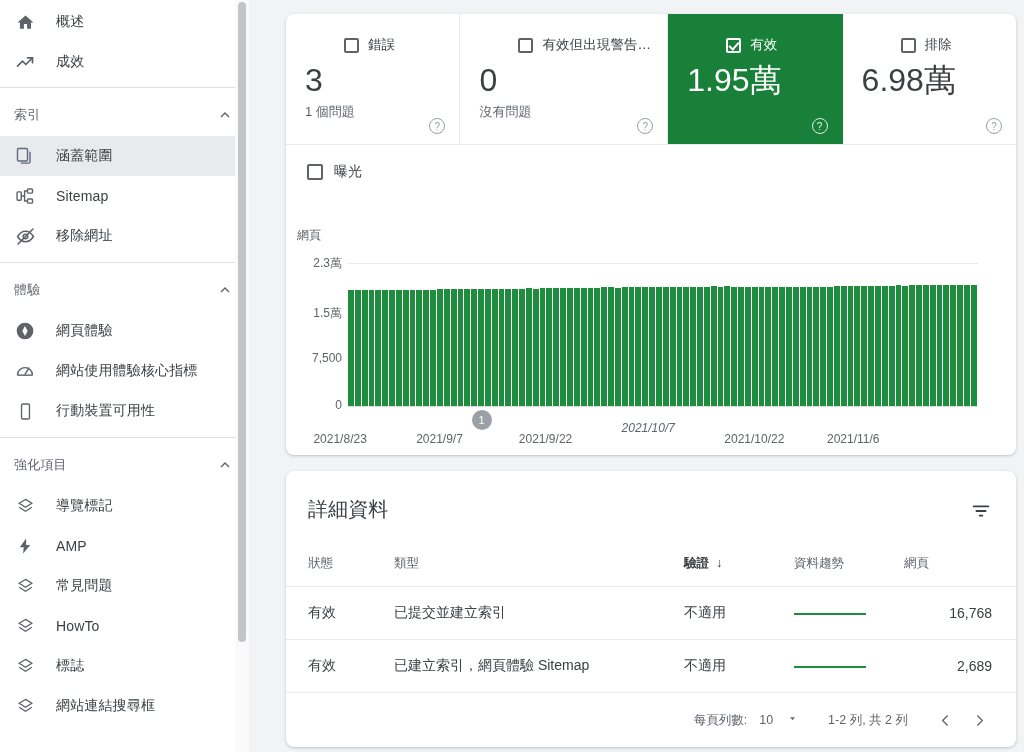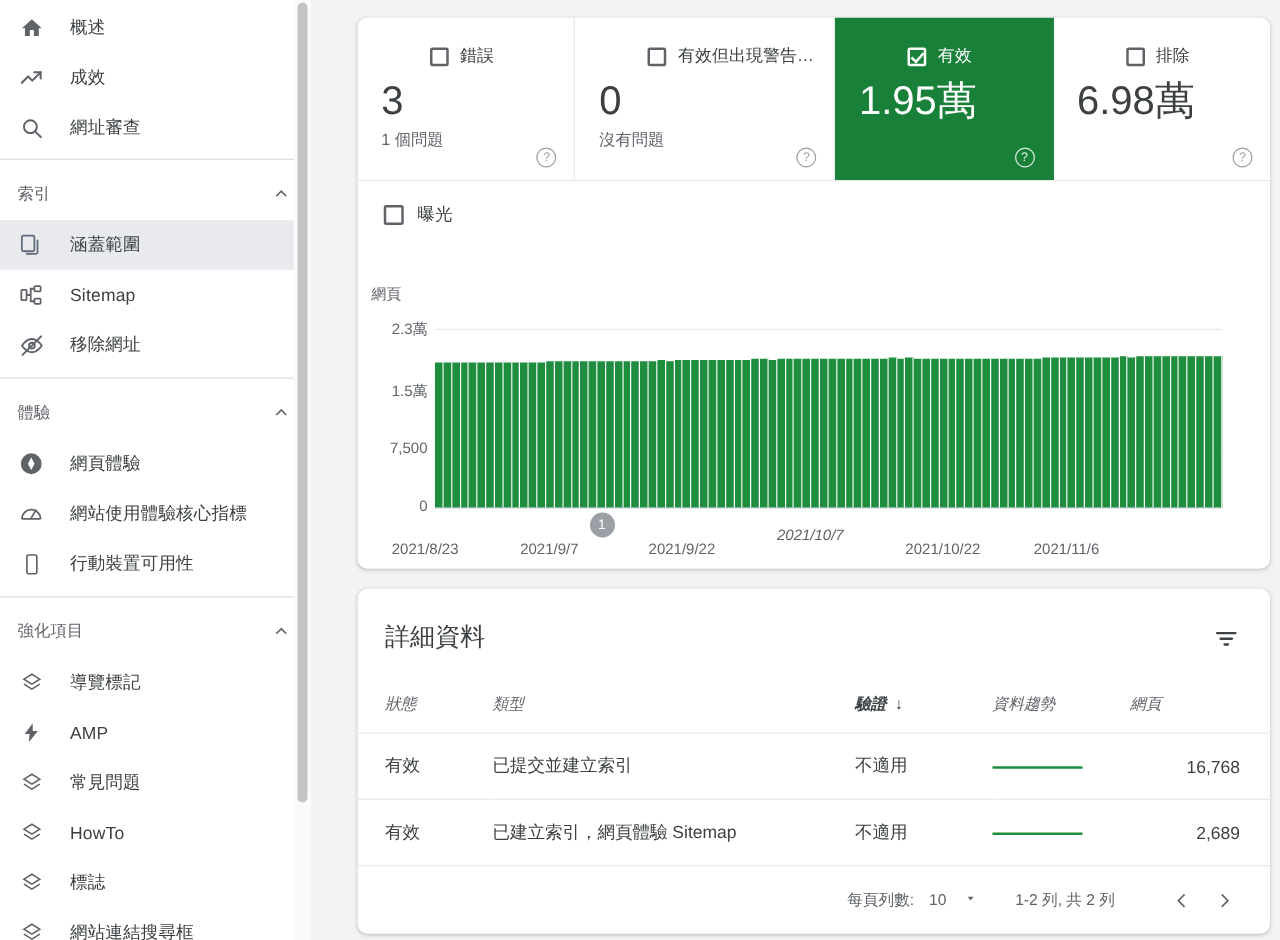--- a/index.html
+++ b/index.html
@@ -225,21 +225,20 @@
   .details-title { font-size: 20px; color: #3c4043; font-weight: 400; letter-spacing: .1px; }
   .filter-icon { cursor: pointer; padding-top: 4px; }
 
   table.tbl { width: 100%; border-collapse: collapse; }
   table.tbl th {
     font-size: 12.5px; color: #5f6368; font-weight: 400;
     text-align: left;
     padding: 18px 0 14px 0;
     border-bottom: 1px solid #e8eaed;
     white-space: nowrap;
-    font-style: italic;
   }
   table.tbl th.sorted { color: #3c4043; font-weight: 700; }
   table.tbl td {
     font-size: 14px; color: #3c4043;
     padding: 17px 0;
     border-bottom: 1px solid #e8eaed;
     vertical-align: middle;
   }
   .c-status { width: 108px; padding-left: 22px !important; }
   .c-type   { width: 290px; }
@@ -260,21 +259,21 @@
     gap: 0;
     height: 54px;
     padding-right: 20px;
     font-size: 12.5px; color: #5f6368;
   }
   .pg-label { margin-right: 12px; }
   .pg-select {
     display: flex; align-items: center; gap: 14px;
     cursor: pointer; margin-right: 30px;
   }
-  .pg-range { margin-right: 36px; }
+  .pg-range { margin-right: 20px; }
   .pg-btn {
     width: 34px; height: 34px;
     display: flex; align-items: center; justify-content: center;
     cursor: pointer; color: #5f6368;
   }
 </style>
 </head>
 <body>
 
 <div class="app">
@@ -292,29 +291,20 @@
           <span class="lbl">概述</span>
         </div>
         <div class="nav-item">
           <span class="ic">
             <svg width="20" height="20" viewBox="0 0 24 24" fill="none" stroke="currentColor" stroke-width="2" stroke-linecap="round" stroke-linejoin="round">
                 <polyline points="3,17 9,11 13,15 21,7"></polyline>
                 <polyline points="15,7 21,7 21,13"></polyline>
               </svg>
           </span>
           <span class="lbl">成效</span>
-        </div>
-        <div class="nav-item">
-          <span class="ic">
-            <svg width="19" height="19" viewBox="0 0 24 24" fill="none" stroke="currentColor" stroke-width="2">
-                <circle cx="10.5" cy="10.5" r="6.5"></circle>
-                <line x1="15.5" y1="15.5" x2="21" y2="21" stroke-linecap="round"></line>
-              </svg>
-          </span>
-          <span class="lbl">網址審查</span>
         </div>
       </div>
 
       <div class="divider"></div>
 
       <div class="nav-group">
         <div class="sect-header">
           <span class="t">索引</span>
           <span class="chev">
             <svg width="16" height="16" viewBox="0 0 24 24" fill="none" stroke="currentColor" stroke-width="2">

